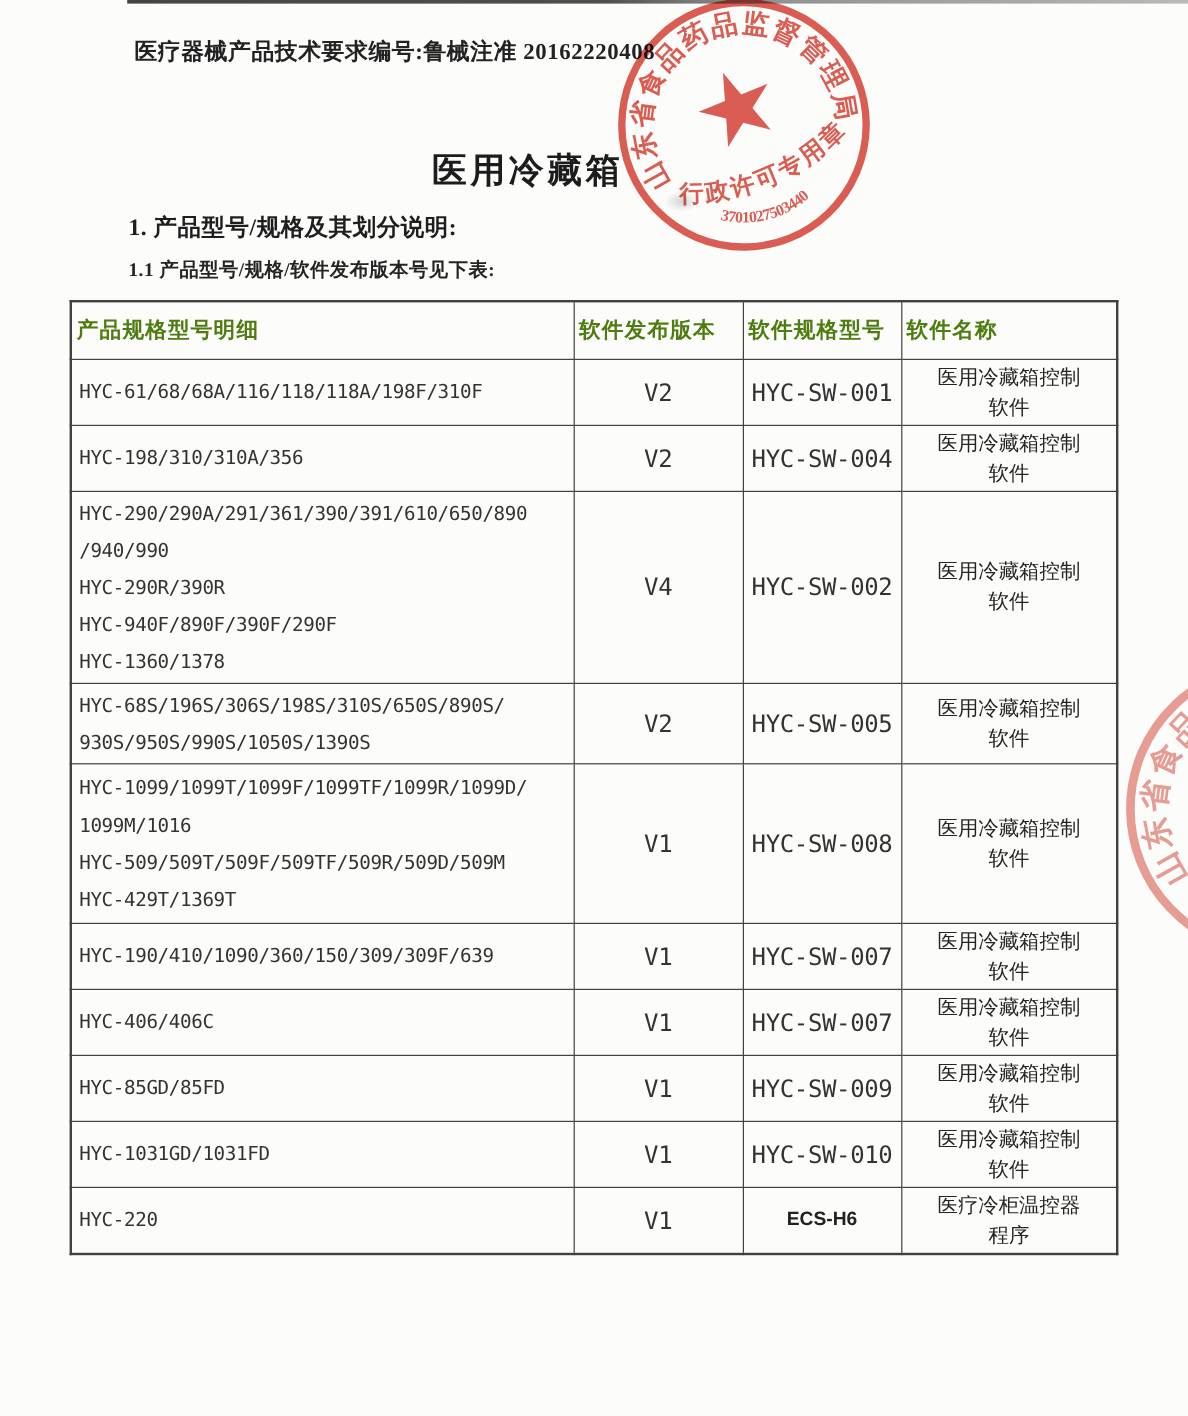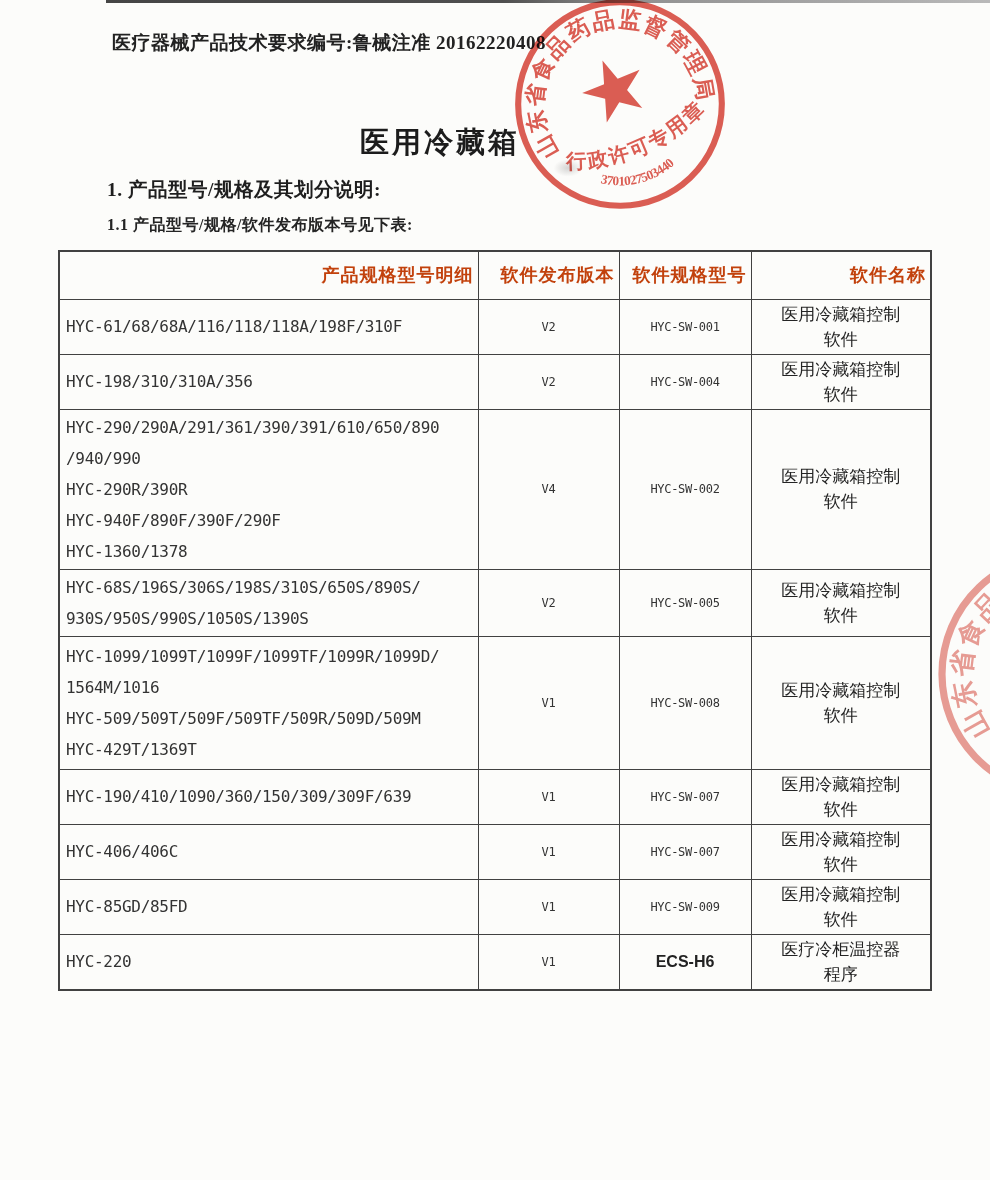--- a/index.html
+++ b/index.html
@@ -41,30 +41,30 @@
     position:absolute;left:58px;top:250px;
     width:872px;border-collapse:collapse;table-layout:fixed;
     border:2.5px solid #414141;
   }
   .spec-table th,.spec-table td{
     border:1.6px solid #414141;
     padding:2px 4px;vertical-align:middle;
   }
   .spec-table thead tr{height:48px;}
   .spec-table th{
-    font-size:18px;font-weight:700;color:#c2410c;text-align:right;letter-spacing:1px;
+    font-size:18px;font-weight:700;color:#4d7c0f;text-align:left;letter-spacing:1px;
   }
   td.c-models{
     font-family:"DejaVu Sans Mono","Liberation Mono",monospace;
     font-size:16px;color:#333;text-align:left;padding-left:6px;line-height:31px;
     letter-spacing:-0.3px;
   }
   td.c-ver,td.c-model{
     font-family:"DejaVu Sans Mono","Liberation Mono",monospace;
-    font-size:12px;color:#333;text-align:center;letter-spacing:-0.3px;
+    font-size:20px;color:#333;text-align:center;letter-spacing:-0.3px;
   }
   td.c-model.sans-bold{
     font-family:"Liberation Sans","DejaVu Sans",sans-serif;
     font-weight:700;font-size:16px;color:#222;letter-spacing:0;text-align:center;
   }
   td.c-name{
     font-size:17px;color:#242424;text-align:center;line-height:25px;font-weight:500;
   }
   .stamp{position:absolute;mix-blend-mode:multiply;}
   .stamp-main{left:508px;top:-8px;width:224px;height:224px;opacity:.88;}
@@ -170,21 +170,21 @@
           <td class="c-ver">V2</td>
           <td class="c-model">HYC-SW-005</td>
           <td class="c-name">
             <div>医用冷藏箱控制</div>
             <div>软件</div>
           </td>
         </tr>
         <tr style="height: 133px;">
           <td class="c-models">
             <div>HYC-1099/1099T/1099F/1099TF/1099R/1099D/</div>
-            <div>1564M/1016</div>
+            <div>1099M/1016</div>
             <div>HYC-509/509T/509F/509TF/509R/509D/509M</div>
             <div>HYC-429T/1369T</div>
           </td>
           <td class="c-ver">V1</td>
           <td class="c-model">HYC-SW-008</td>
           <td class="c-name">
             <div>医用冷藏箱控制</div>
             <div>软件</div>
           </td>
         </tr>
@@ -209,20 +209,31 @@
             <div>医用冷藏箱控制</div>
             <div>软件</div>
           </td>
         </tr>
         <tr style="height: 53px;">
           <td class="c-models">
             <div>HYC-85GD/85FD</div>
           </td>
           <td class="c-ver">V1</td>
           <td class="c-model">HYC-SW-009</td>
+          <td class="c-name">
+            <div>医用冷藏箱控制</div>
+            <div>软件</div>
+          </td>
+        </tr>
+        <tr style="height: 53px;">
+          <td class="c-models">
+            <div>HYC-1031GD/1031FD</div>
+          </td>
+          <td class="c-ver">V1</td>
+          <td class="c-model">HYC-SW-010</td>
           <td class="c-name">
             <div>医用冷藏箱控制</div>
             <div>软件</div>
           </td>
         </tr>
         <tr style="height: 53px;">
           <td class="c-models">
             <div>HYC-220</div>
           </td>
           <td class="c-ver">V1</td>

